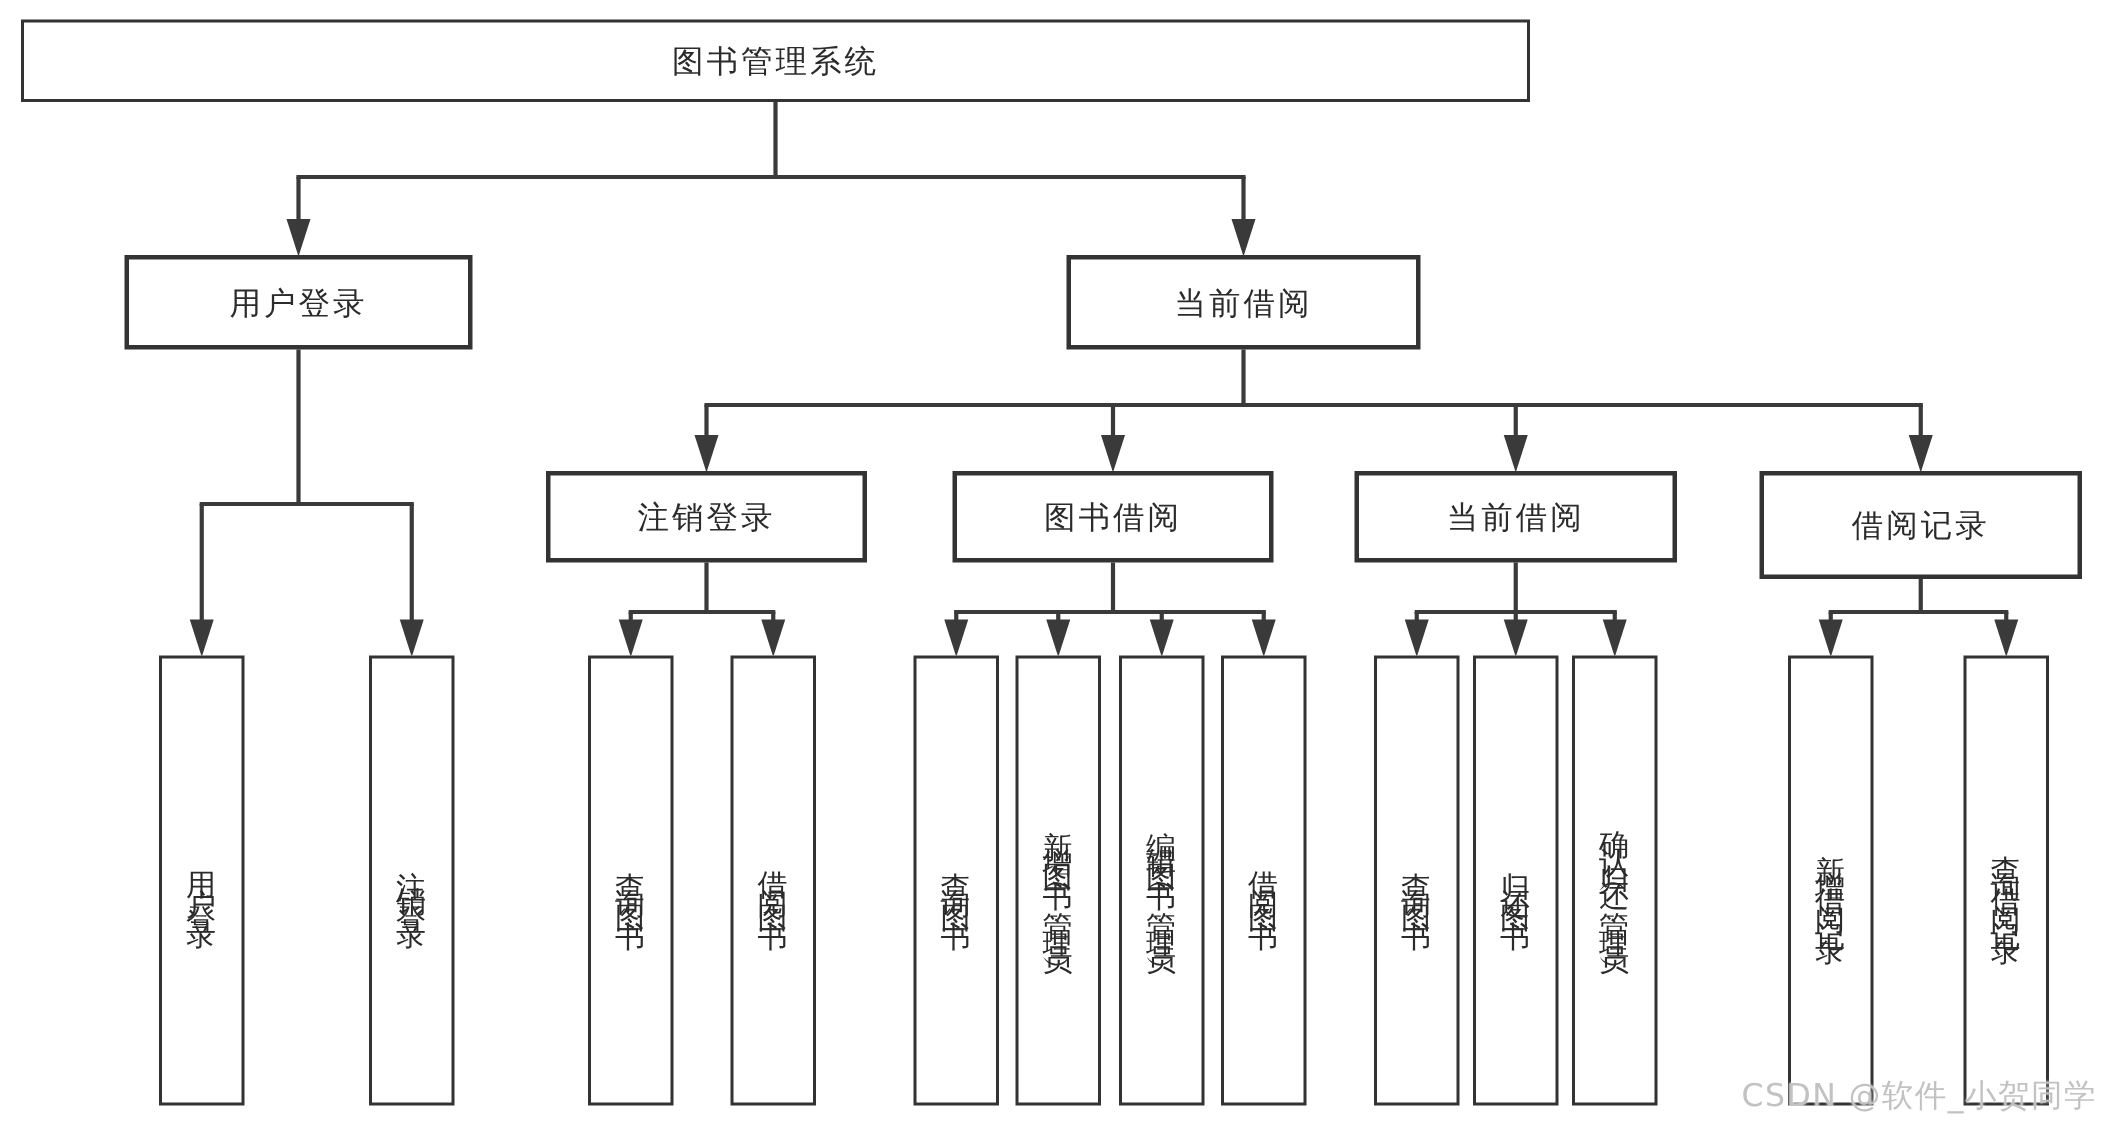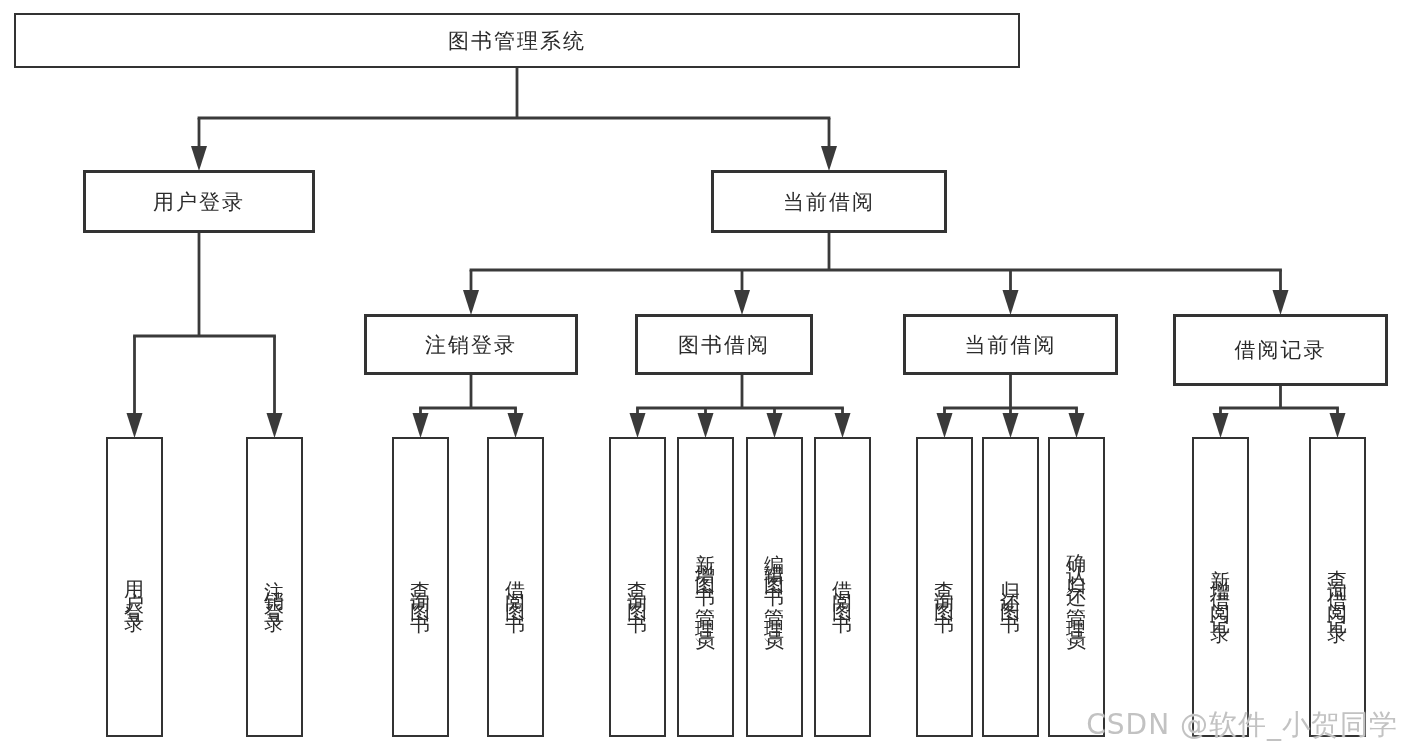--- a/index.html
+++ b/index.html
@@ -41,21 +41,21 @@
     text-orientation: mixed;
     font-size: 20px;
     letter-spacing: 11px;
     white-space: normal;
     line-height: 1;
   }
   .watermark {
     position: absolute;
     right: 7px;
     bottom: 3px;
-    font-size: 28px;
+    font-size: 21px;
     letter-spacing: 1px;
     color: #c2c2c2;
     text-shadow: 0 0 2px #ffffff;
     z-index: 5;
     white-space: nowrap;
   }
 </style>
 </head>
 <body>
 
@@ -123,21 +123,21 @@
   <div class="node mid" style="left: 83px; top: 170px; width: 232px; height: 63px;">
     <span class="label">用户登录</span>
   </div>
   <div class="node mid" style="left: 711px; top: 170px; width: 236px; height: 63px;">
     <span class="label">当前借阅</span>
   </div>
 
   <div class="node lvl3" style="left: 364px; top: 314px; width: 214px; height: 61px;">
     <span class="label">注销登录</span>
   </div>
-  <div class="node lvl3" style="left: 635px; top: 314px; width: 178px; height: 61px;">
+  <div class="node lvl3" style="left: 635px; top: 314px; width: 214px; height: 61px;">
     <span class="label">图书借阅</span>
   </div>
   <div class="node lvl3" style="left: 903px; top: 314px; width: 215px; height: 61px; align-items: center;">
     <span class="label">当前借阅</span>
   </div>
   <div class="node lvl3" style="left: 1173px; top: 314px; width: 215px; height: 72px;">
     <span class="label">借阅记录</span>
   </div>
 
   <div class="node leaf" style="left: 106px; top: 437px; width: 57px; height: 300px;">

